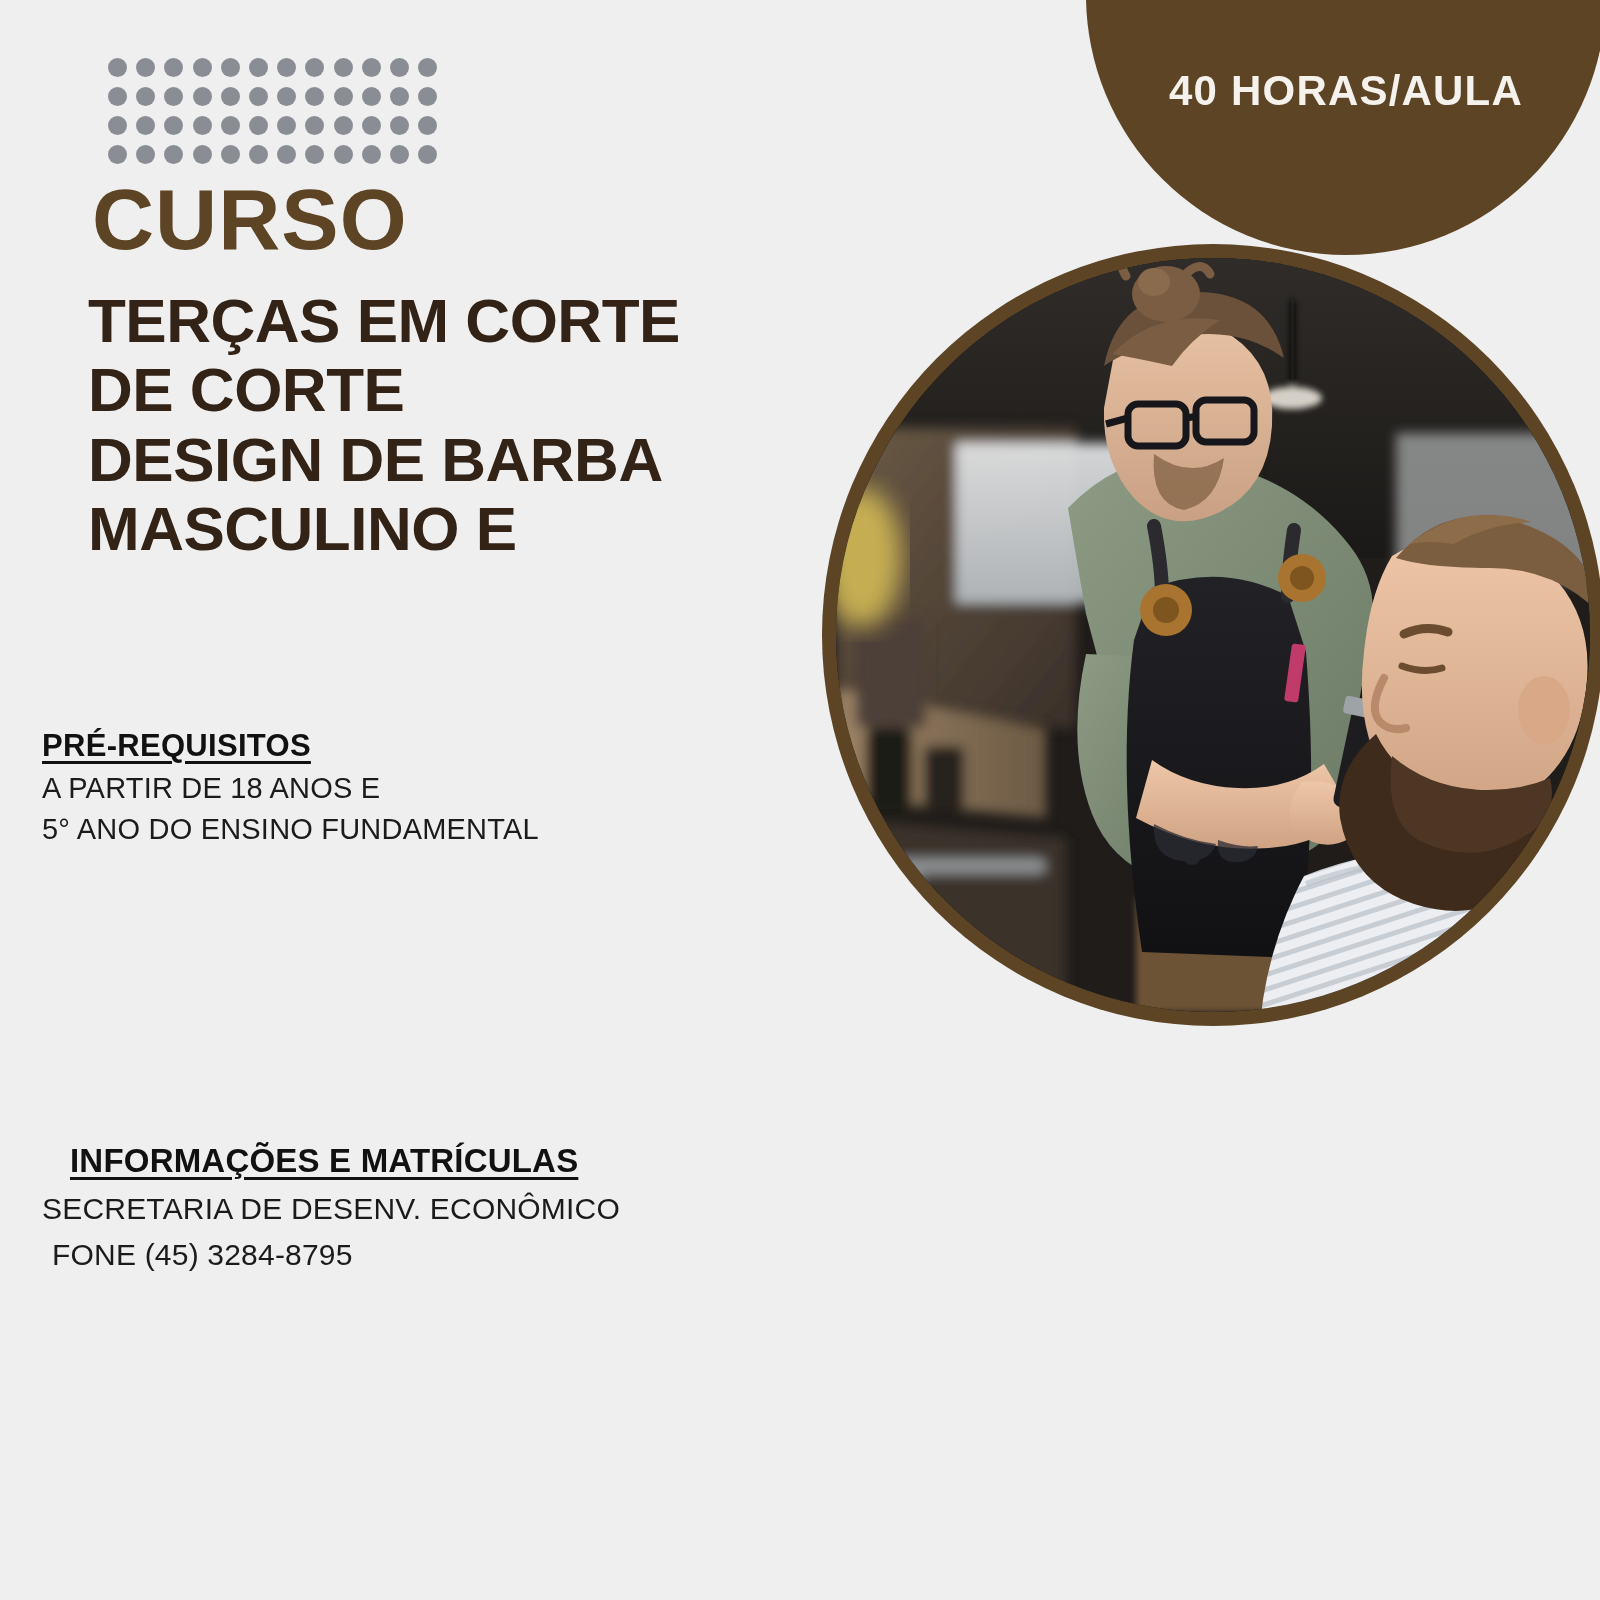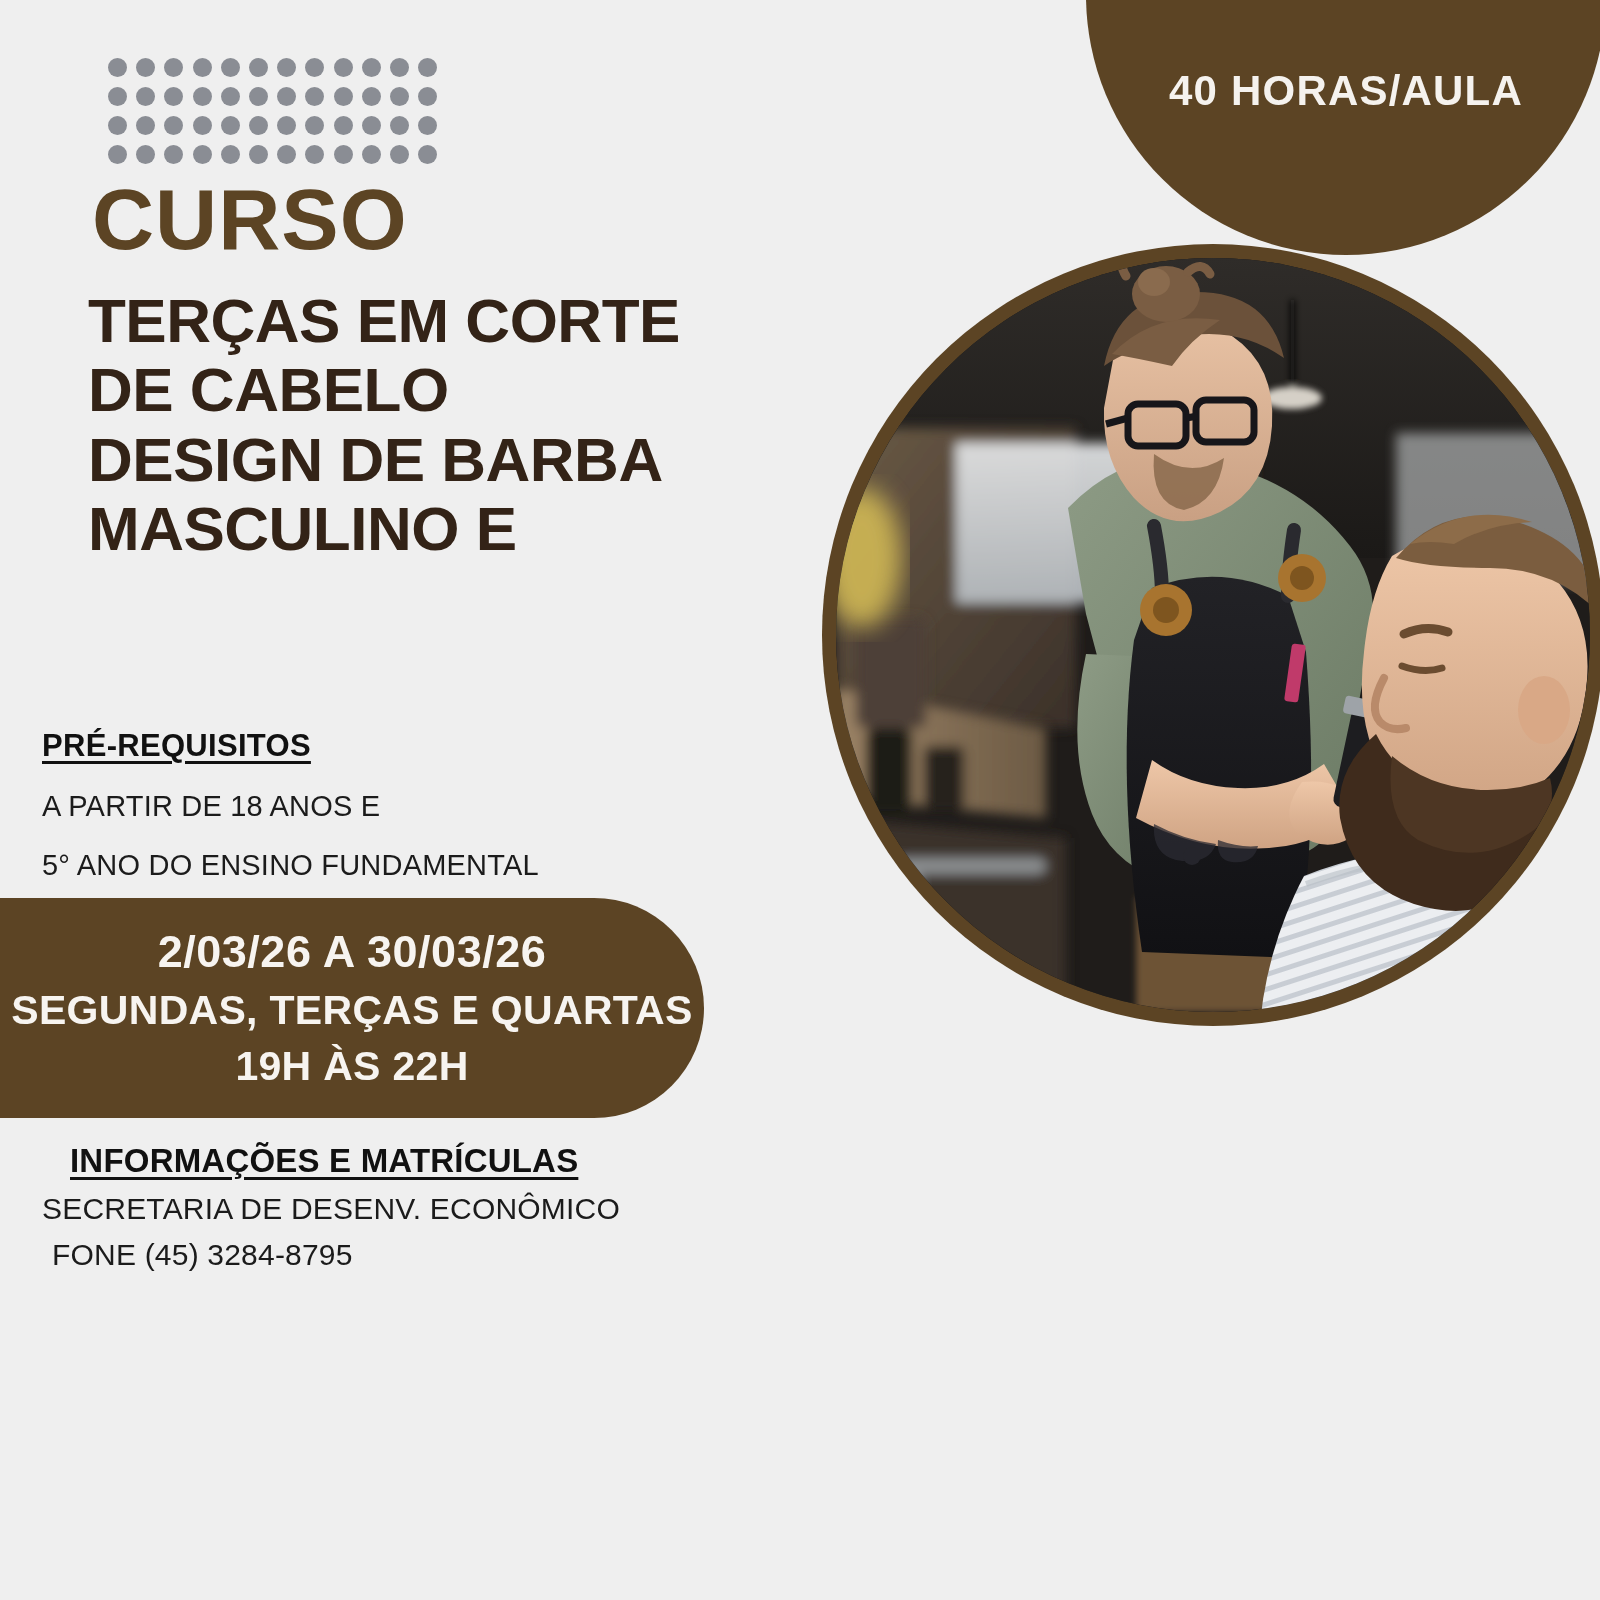--- a/index.html
+++ b/index.html
@@ -49,21 +49,21 @@
     font-size:62px;font-weight:bold;color:#332317;line-height:1.12;letter-spacing:-0.5px;
   }
   .course-title div{white-space:nowrap;}
 
   
   .prereq{position:absolute;left:42px;top:728px;width:640px;}
   .prereq .head{
     font-size:31px;font-weight:bold;color:#111;text-decoration:underline;
     text-underline-offset:5px;letter-spacing:0.3px;
   }
-  .prereq .line{font-size:29px;color:#1b1b1b;font-weight:400;margin-top:26px;letter-spacing:0.2px;}
+  .prereq .line{font-size:29px;color:#1b1b1b;font-weight:400;margin-top:8px;letter-spacing:0.2px;}
 
   
   .date-banner{
     position:absolute;left:0;top:898px;width:704px;height:220px;
     background:#5C4424;border-radius:0 110px 110px 0;
     display:flex;flex-direction:column;align-items:center;justify-content:center;
     color:#F7F4F0;
   }
   .date-banner .l1{font-size:45px;font-weight:bold;letter-spacing:0.5px;}
   .date-banner .l2{font-size:41px;font-weight:bold;letter-spacing:0.3px;margin-top:9px;}
@@ -303,36 +303,31 @@
         <ellipse cx="708" cy="452" rx="26" ry="34" fill="#d9a886"></ellipse>
       </g>
 
       <rect width="754" height="754" fill="none"></rect>
     </svg>
   </div>
 
   <div class="curso">CURSO</div>
   <div class="course-title" id="courseTitle">
       <div>TERÇAS EM CORTE</div>
-      <div>DE CABELO</div>
+      <div>DE CORTE</div>
       <div>DESIGN DE BARBA</div>
       <div>MASCULINO E</div>
     </div>
 
   <div class="prereq">
     <div class="head">PRÉ-REQUISITOS</div>
     <div class="line">A PARTIR DE 18 ANOS  E</div>
     <div class="line">5° ANO DO ENSINO FUNDAMENTAL</div>
   </div>
 
-  <div class="date-banner">
-    <div class="l1">2/03/26 A 30/03/26</div>
-    <div class="l2">SEGUNDAS, TERÇAS E QUARTAS</div>
-    <div class="l3">19H ÀS 22H</div>
-  </div>
 
   <div class="info">
     <div class="head">INFORMAÇÕES E MATRÍCULAS</div>
     <div class="line">SECRETARIA DE DESENV. ECONÔMICO</div>
     <div class="line indent">FONE (45) 3284-8795</div>
   </div>
 
   <div class="footer">
 
     

